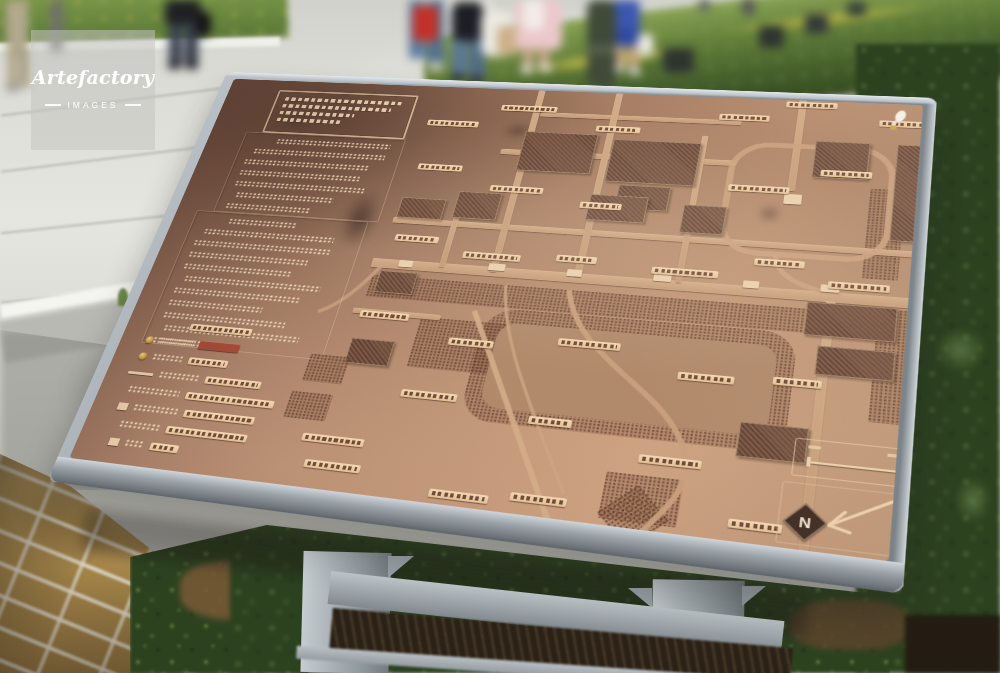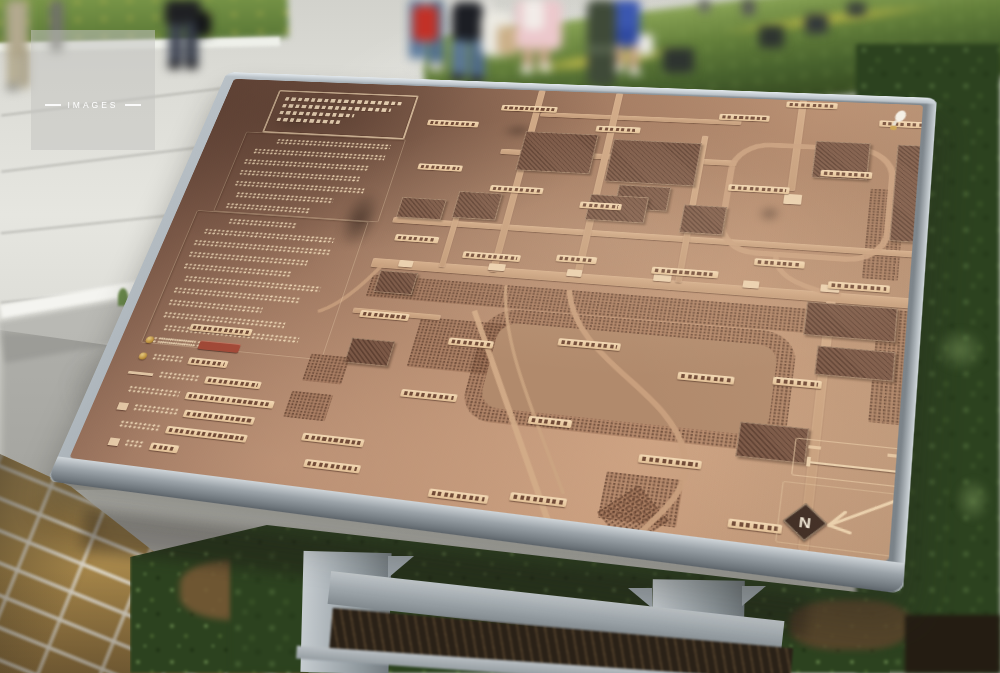--- a/index.html
+++ b/index.html
@@ -510,19 +510,20 @@
         </div>
       </div>
       <div class="dropping"></div>
       <div class="speck"></div>
       <div class="sheen s1"></div>
       <div class="sheen s2"></div>
     </div>
   </div>
 
   <div class="watermark">
+    <div class="wm-brand">Artefactory</div>
     <div class="wm-sub">
       <span class="wm-line"></span>
       <span class="wm-sub-text">IMAGES</span>
       <span class="wm-line"></span>
     </div>
   </div>
 </div>
 
 </body></html>

